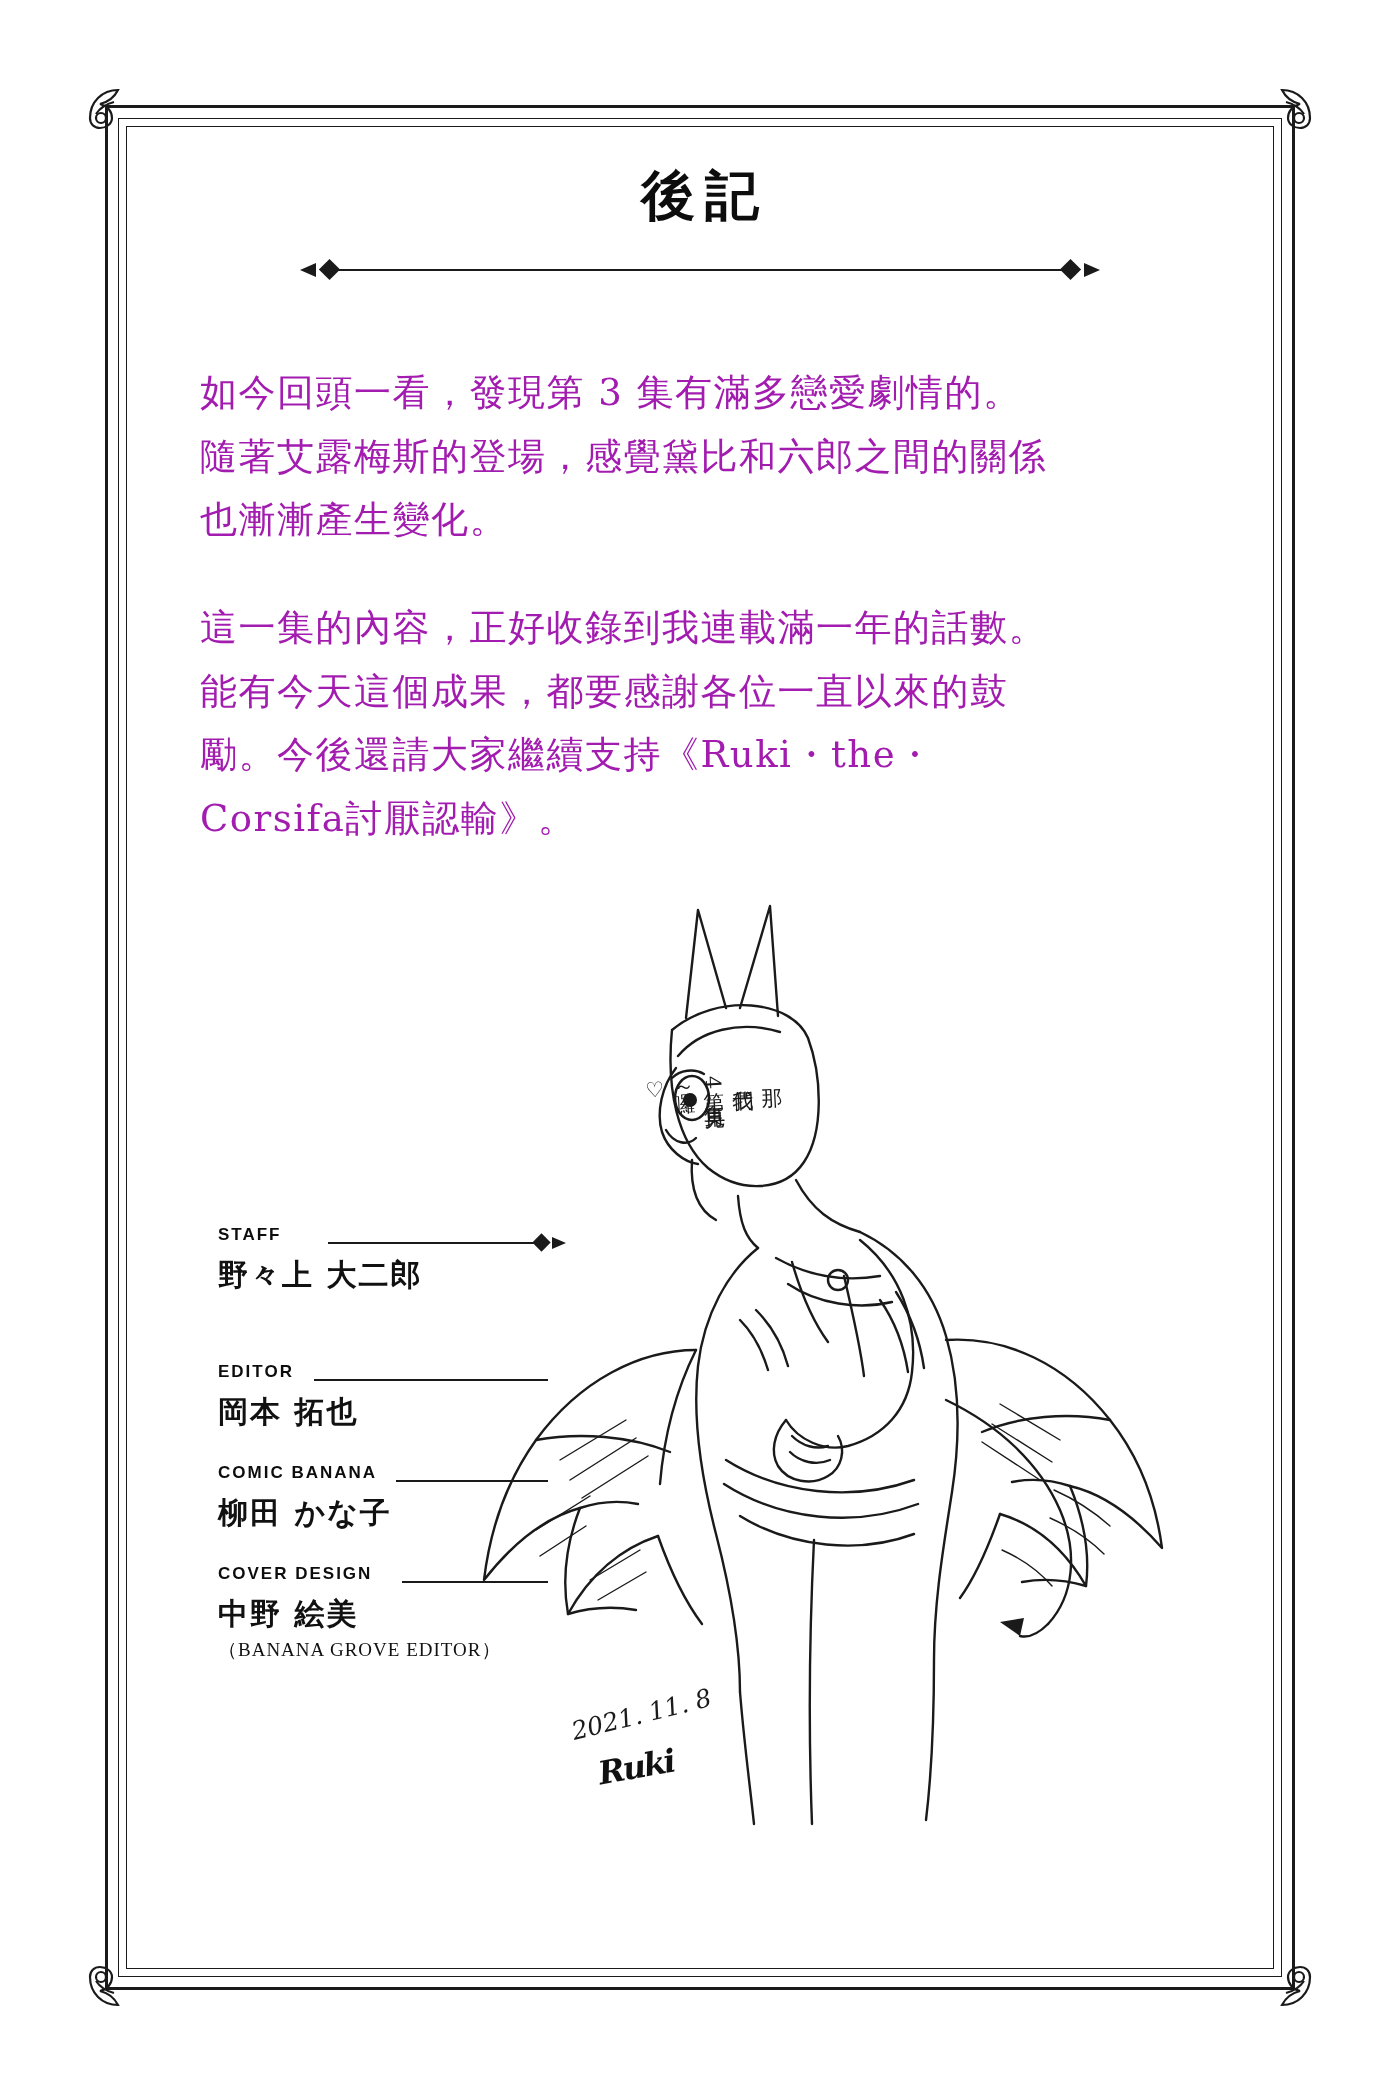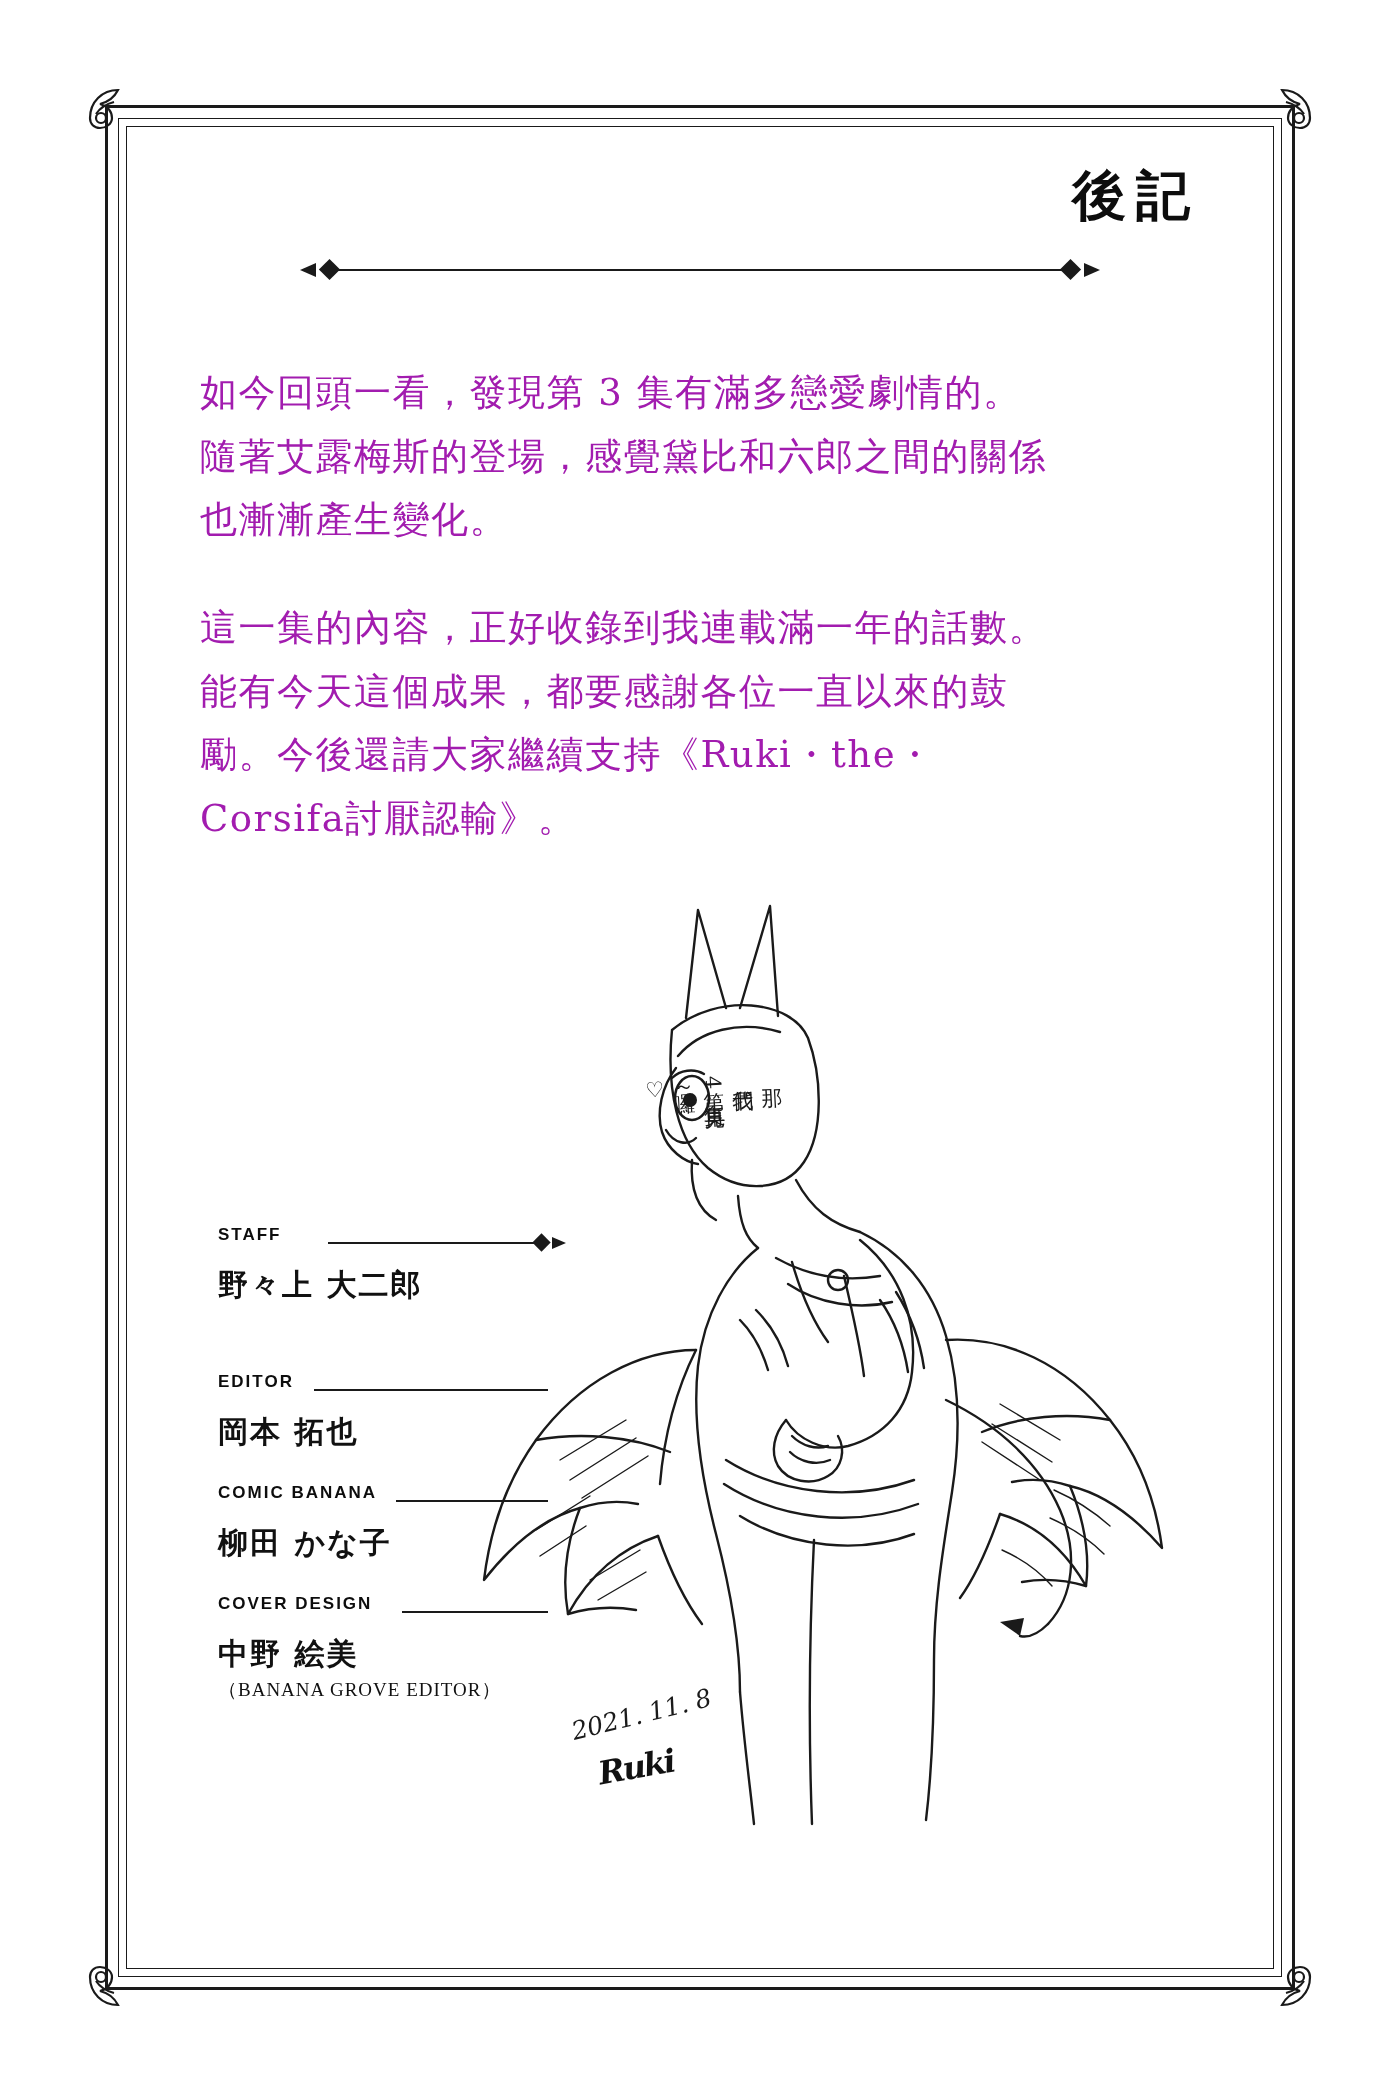--- a/index.html
+++ b/index.html
@@ -62,21 +62,21 @@
 
   
   .content {
     position: absolute;
     left: 200px;
     top: 160px;
     width: 1000px;
   }
 
   .title {
-    text-align: right;
+    text-align: center;
     font-family: "DejaVu Serif", serif;
     font-size: 54px;
     font-weight: 700;
     letter-spacing: 10px;
     margin: 0;
     padding-left: 10px;
     color: #0d0d0d;
   }
 
   
@@ -165,21 +165,20 @@
     width: 0; height: 0;
     border-top: 6px solid transparent;
     border-bottom: 6px solid transparent;
     border-left: 14px solid #1a1a1a;
   }
   .name {
     font-family: "DejaVu Serif", serif;
     font-size: 30px;
     font-weight: 700;
     letter-spacing: 2px;
-    margin-top: 10px;
     color: #111;
   }
   .group { margin-bottom: 30px; }
   .group.editor { margin-top: 66px; }
   .studio {
     font-family: "Liberation Serif", serif;
     font-size: 19px;
     letter-spacing: 1px;
     margin-top: 2px;
   }

